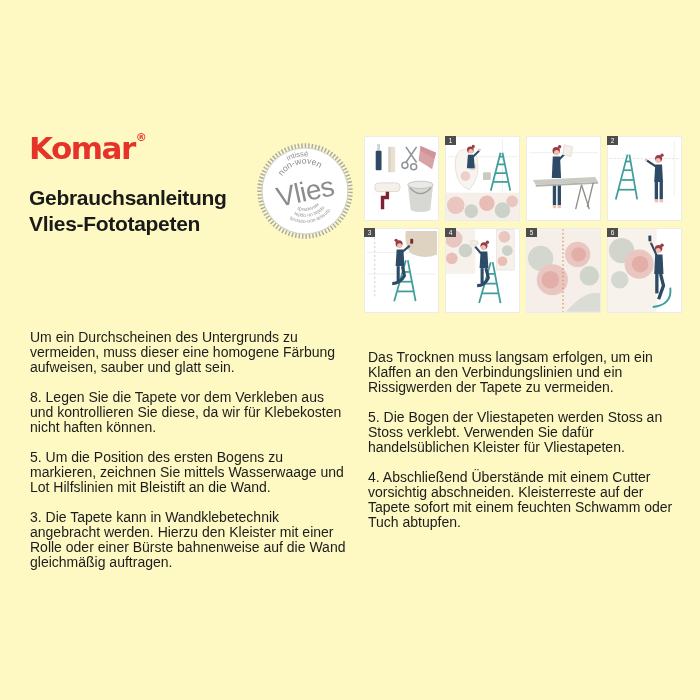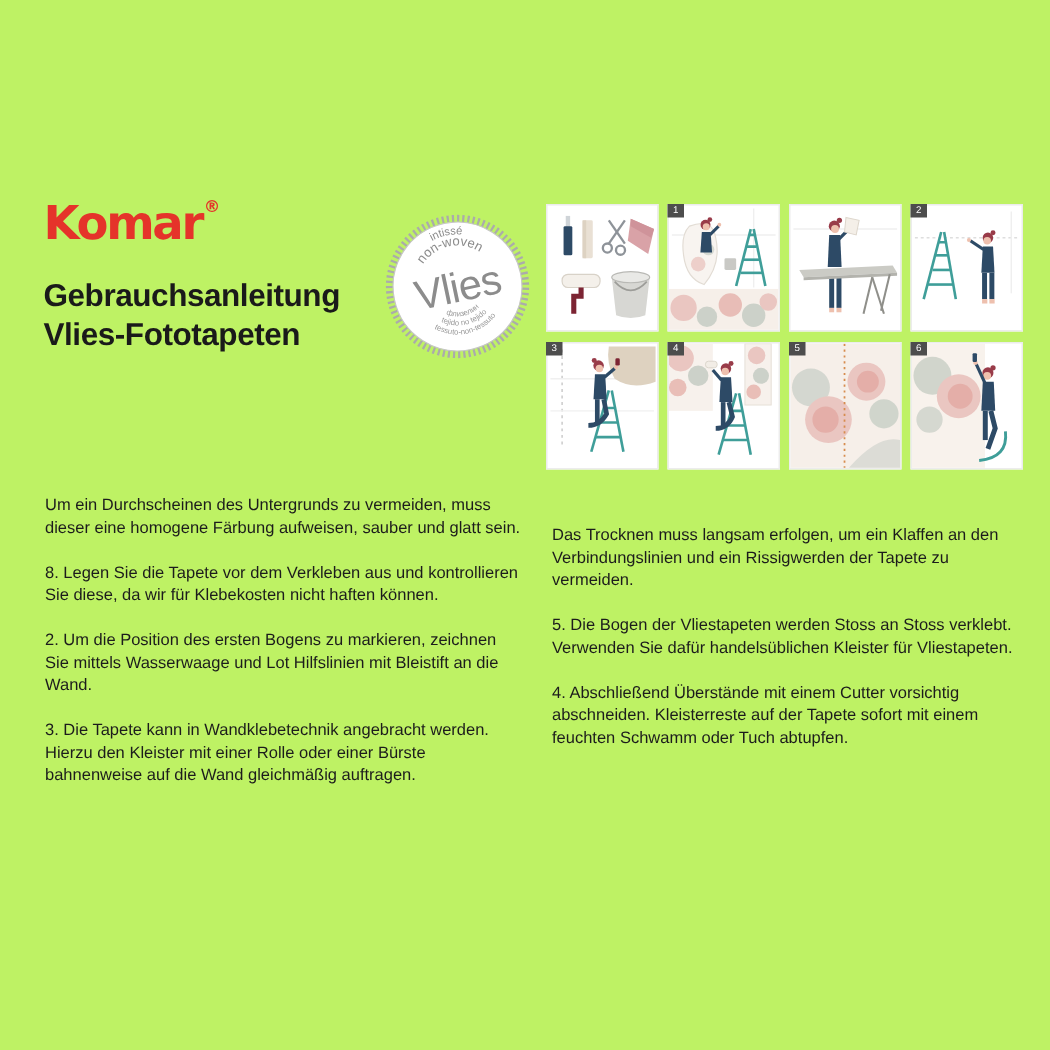--- a/index.html
+++ b/index.html
@@ -1,17 +1,17 @@
 <!DOCTYPE html>
 <html><head>
 <meta charset="utf-8">
 <style>
   html,body{margin:0;padding:0;background:#fff;}
   .canvas{
-    position:relative;width:700px;height:700px;background:#bef264;
+    position:relative;width:700px;height:700px;background:#fef9c3;
     font-family:"Liberation Sans","DejaVu Sans",sans-serif;overflow:hidden;
   }
   
   .logo{position:absolute;left:29px;top:132px;color:#e5332a;
     font-family:"DejaVu Sans","Liberation Sans",sans-serif;
     font-weight:bold;font-size:31px;letter-spacing:-1.5px;line-height:1;}
   .logo .rmark{font-size:11px;vertical-align:18px;letter-spacing:0;margin-left:1px;}
   
   .heading{position:absolute;left:29px;top:185px;color:#1a1a1a;
     font-weight:bold;font-size:21px;line-height:26px;letter-spacing:-0.3px;}
@@ -20,21 +20,21 @@
   
   .gallery{position:absolute;left:364px;top:136px;display:grid;
     grid-template-columns:repeat(4,75px);grid-auto-rows:85px;column-gap:6px;row-gap:7px;}
   .thumb{position:relative;background:#fff;border:1px solid #ececec;box-sizing:border-box;}
   .thumb svg{display:block;width:100%;height:100%;}
   .thumb-badge{position:absolute;left:-1px;top:-1px;min-width:9px;height:9px;
     background:#4d4d4d;color:#fff;font-size:6.5px;line-height:9px;text-align:center;
     padding:0 1px;z-index:2;}
   .thumb-badge:empty{display:none;}
   
-  .col{position:absolute;top:330px;font-size:11px;line-height:15px;color:#1c1c1c;}
+  .col{position:absolute;top:330px;font-size:14px;line-height:15px;color:#1c1c1c;}
   .col-left{left:30px;width:318px;}
   .col-right{left:368px;width:316px;margin-top:20px;}
   .col p{margin:0 0 15px 0;}
 </style>
 </head>
 <body>
 
 <div class="canvas">
 
   <div class="logo"><span>Komar</span><span class="rmark">®</span></div>
@@ -281,21 +281,21 @@
           <path d="M54 46 L57 58 L52 72" stroke="#2d4a66" stroke-width="3.4" fill="none"></path>
         </g>
         <path d="M46 80 Q66 78 64 60" stroke="#3f9e99" stroke-width="2" fill="none"></path>
       </svg>
     </div>
   </div>
 
   <div class="col col-left">
     <p>Um ein Durchscheinen des Untergrunds zu vermeiden, muss dieser eine homogene Färbung aufweisen, sauber und glatt sein.</p>
     <p>8. Legen Sie die Tapete vor dem Verkleben aus und kontrollieren Sie diese, da wir für Klebekosten nicht haften können.</p>
-    <p>2. Um die Position des ersten Bogens zu markieren, zeichnen Sie mittels Wasserwaage und Lot Hilfslinien mit Bleistift an die Wand.</p>
+    <p>5. Um die Position des ersten Bogens zu markieren, zeichnen Sie mittels Wasserwaage und Lot Hilfslinien mit Bleistift an die Wand.</p>
     <p>3. Die Tapete kann in Wandklebetechnik angebracht werden. Hierzu den Kleister mit einer Rolle oder einer Bürste bahnenweise auf die Wand  gleichmäßig auftragen.</p>
   </div>
 
   <div class="col col-right">
     <p>Das Trocknen muss langsam erfolgen, um ein Klaffen an den Verbindungslinien und ein Rissigwerden der Tapete zu vermeiden.</p>
     <p>5. Die Bogen der Vliestapeten werden Stoss an Stoss verklebt. Verwenden Sie dafür handelsüblichen Kleister für Vliestapeten.</p>
     <p>4. Abschließend Überstände mit einem Cutter vorsichtig abschneiden. Kleisterreste auf der Tapete sofort mit einem feuchten Schwamm oder Tuch abtupfen.</p>
   </div>
 
 </div>

